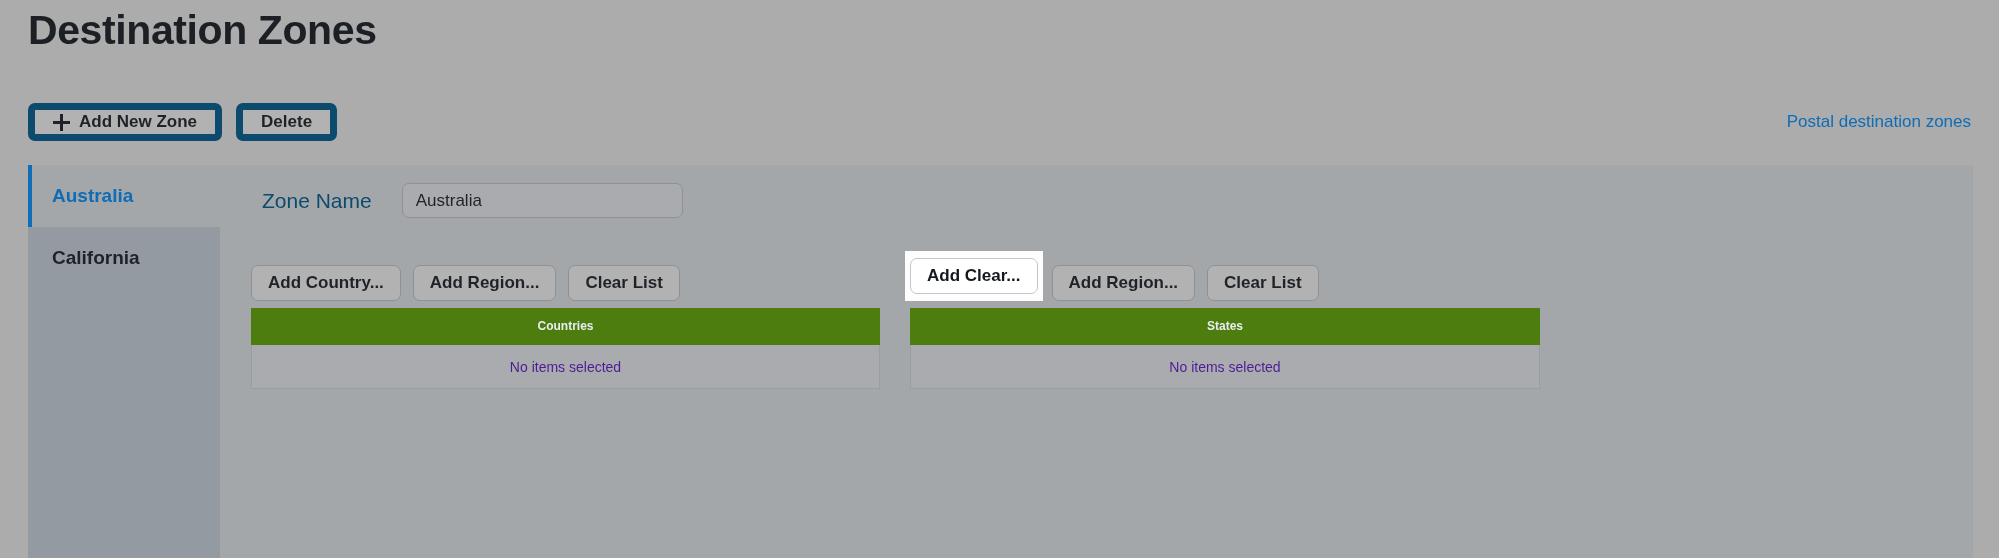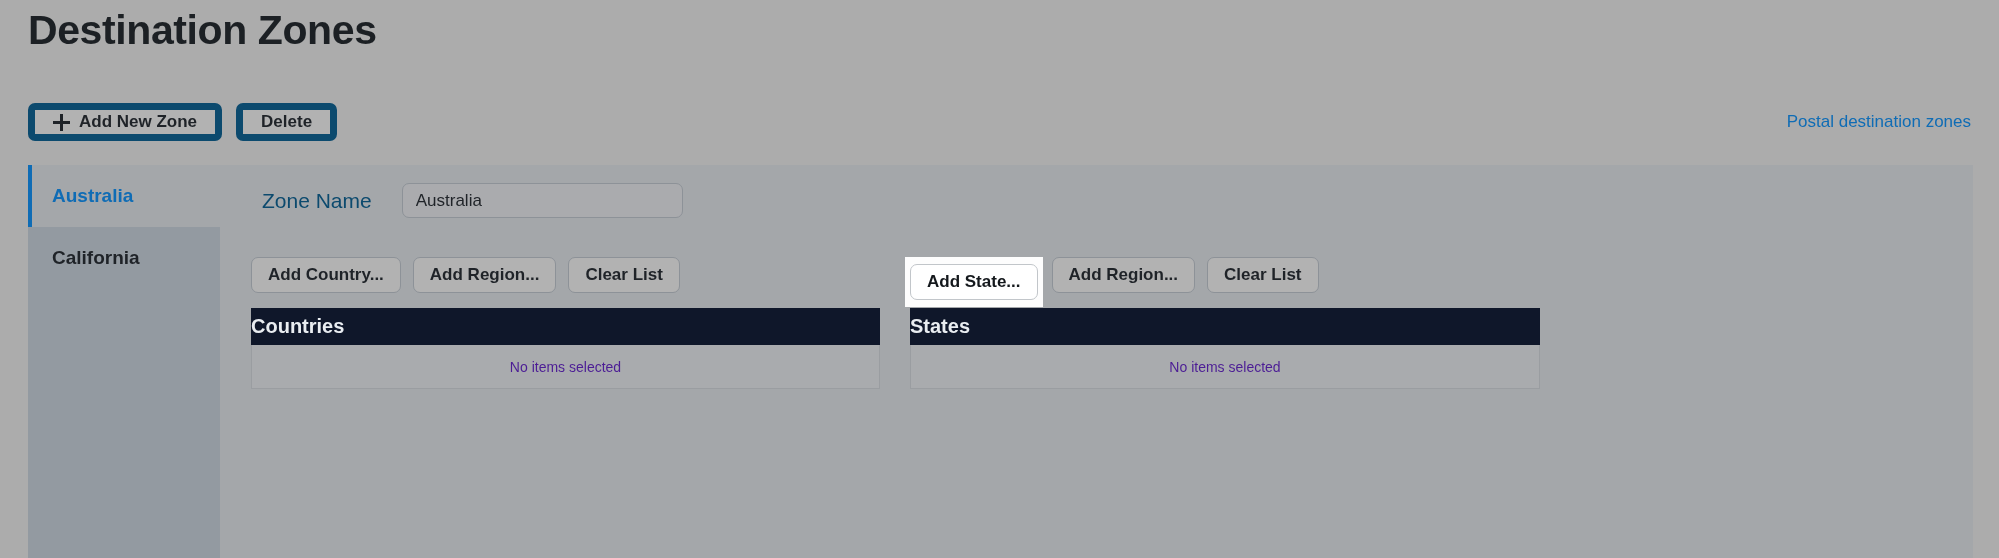--- a/index.html
+++ b/index.html
@@ -184,21 +184,21 @@
   }
   .col-states {
     position: absolute;
     left: 690px;
     top: 92px;
     width: 630px;
   }
   .btn-row {
     display: flex;
     gap: 12px;
-    align-items: flex-start;
+    align-items: flex-end;
     height: 44px;
   }
   .btn-sm {
     background: #b2b2b2;
     border: 1px solid #8d9298;
     border-radius: 7px;
     color: #1f2328;
     font-family: "Liberation Sans", sans-serif;
     font-size: 17px;
     font-weight: bold;
@@ -221,24 +221,25 @@
   .btn-sm.focused {
     background: #ffffff;
     border: 1px solid #c2c6ca;
     color: #14181c;
   }
 
   .table-box {
     margin-top: 7px;
   }
   .table-head {
-    background: #0f172a;
+    background: #4d7c0f;
     color: #e9edf1;
-    font-size: 20px;
-    font-weight: bold;
+    font-size: 12px;
+    font-weight: bold;
+    text-align: center;
     height: 37px;
     line-height: 37px;
   }
   .table-body {
     background: #a9abae;
     border: 1px solid #9a9da1;
     border-top: none;
     height: 44px;
     line-height: 44px;
     text-align: center;
@@ -308,21 +309,21 @@
       </div>
       <div class="table-box">
         <div class="table-head">Countries</div>
         <div class="table-body">No items selected</div>
       </div>
     </div>
 
     <div class="col-states">
       <div class="btn-row">
         <span class="highlight-wrap">
-          <button class="btn-sm focused">Add State...</button>
+          <button class="btn-sm focused">Add Clear...</button>
         </span>
         <button class="btn-sm">Add Region...</button>
         <button class="btn-sm">Clear List</button>
       </div>
       <div class="table-box">
         <div class="table-head">States</div>
         <div class="table-body">No items selected</div>
       </div>
     </div>
 

